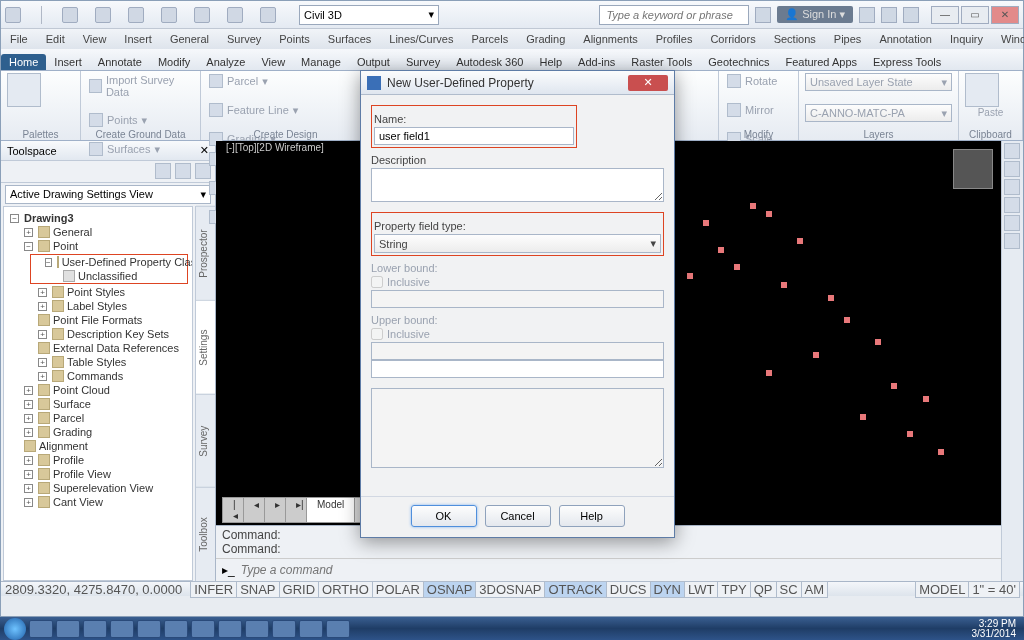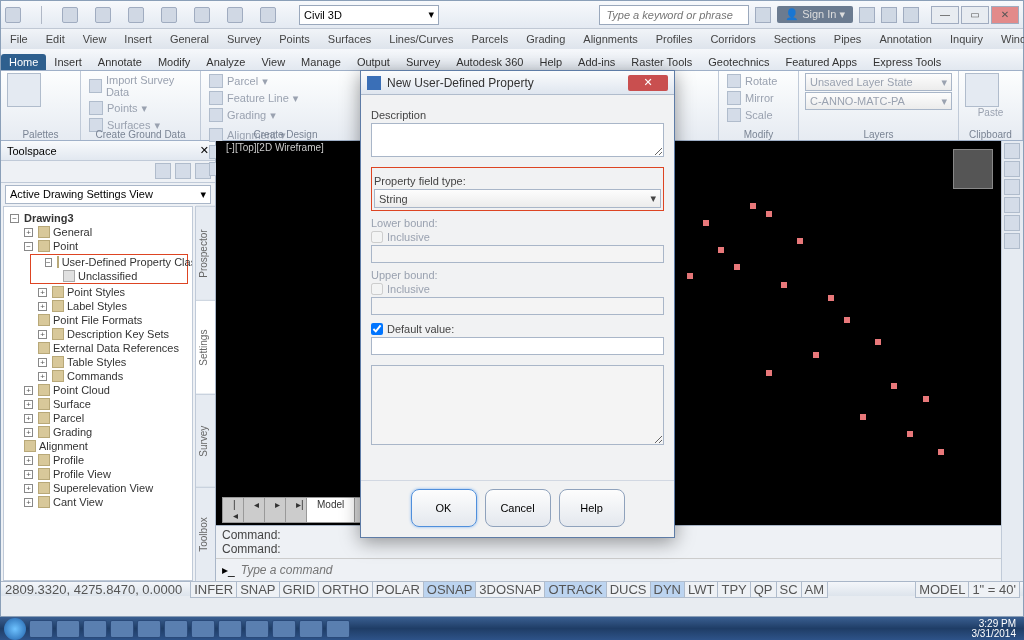--- a/index.html
+++ b/index.html
@@ -27,21 +27,21 @@
 
 .ribtabs { height: 22px; background: linear-gradient(#f6f8fb,#e2e8f0); display:flex; align-items:flex-end; font-size:11px; border-bottom:1px solid #9fb0c8; }
 .ribtabs .tab { padding:2px 8px; color:#333; }
 .ribtabs .tab.active { background:#2e5f8e; color:#fff; border-top-left-radius:3px;border-top-right-radius:3px;}
 
 
 .ribbon { height: 70px; background: linear-gradient(#fdfefe,#e6ebf2); border-bottom:1px solid #9fb0c8; display:flex;}
 .panel { border-right:1px solid #c0cad8; padding:2px 6px 14px 6px; position:relative; display:flex; flex-direction:column; min-width:60px;}
 .panel-label { position:absolute; bottom:0; left:0; right:0; text-align:center; font-size:10px; color:#7a8494;}
 .pn-items { display:flex; gap:4px; flex-wrap:wrap; }
-.pn-col { display:flex; flex-direction:column; gap:1px; font-size:11px; color:#9aa2b0;}
+.pn-col { display:flex; flex-direction:column; gap:13px; font-size:11px; color:#9aa2b0;}
 .pn-btn { display:flex; align-items:center; gap:4px; padding:1px 2px;}
 .pn-ico { width:14px;height:14px;background:#d4dce8;border:1px solid #b0bccc;}
 .big { width:34px; height:34px; background:#e4eaf2; border:1px solid #b0bccc; }
 
 
 .doctabs { height:22px; background:linear-gradient(#f4f6fa,#e0e6ee); display:flex; align-items:center; font-size:11px; padding-left:6px; border-bottom:1px solid #b0bccc;}
 .doctab { background:#fff; border:1px solid #a9b6c8; border-bottom:none; padding:2px 12px; color:#556;}
 
 
 .mainarea { display:flex; height: calc(617px - 28px - 20px - 22px - 70px - 22px - 15px); }
@@ -102,21 +102,21 @@
 .dlg-body label{display:block;margin-top:6px;margin-bottom:2px;}
 .dlg-input{width:100%;border:1px solid #a9b6c8;background:#fff;font-size:11px;padding:2px 4px;}
 .dlg-input.tall{height:34px;}
 .dlg-input.taller{height:80px;}
 .hl-wrap{border:1.5px solid #d42; padding:1px 2px 2px 2px; margin-top:2px; display:inline-block;}
 .dlg-select{width:100%;border:1px solid #a9b6c8;background:linear-gradient(#fdfdfd,#ececec);font-size:11px;padding:2px 4px;display:flex;justify-content:space-between;align-items:center;}
 .chk{display:flex;align-items:center;gap:4px;margin:2px 0;}
 .chk input{width:12px;height:12px;}
 .dis{color:#9aa2b0;}
 .dlg-btns{display:flex;justify-content:center;gap:8px;padding:8px 0 10px 0;border-top:1px solid #d2d8e2;}
-.dlg-btn{width:66px;height:38px;background:linear-gradient(#fdfdfd,#e4e8ee);border:1px solid #8fa2bc;font-size:11px;border-radius:8px;}
+.dlg-btn{width:66px;height:22px;background:linear-gradient(#fdfdfd,#e4e8ee);border:1px solid #8fa2bc;font-size:11px;border-radius:3px;}
 .dlg-btn.primary{border:1px solid #4f8fdc;box-shadow:0 0 3px #7fb3f0;}
 </style>
 </head>
 <body>
 
 <div class="winframe">
 
   <div class="titlebar">
     <div class="qat">
       <div class="qat-ico"></div>
@@ -471,20 +471,24 @@
   </div>
 </div>
 
 <div class="dialog">
   <div class="dlg-title">
     <div class="tico"></div>
     <span>New User-Defined Property</span>
     <div class="dclose">✕</div>
   </div>
   <div class="dlg-body">
+    <div class="hl-wrap">
+      <label>Name:</label>
+      <input class="dlg-input" style="width: 200px;" value="user field1">
+    </div>
     <label>Description</label>
     <textarea class="dlg-input tall" style=""></textarea>
 
     <div class="hl-wrap" style="display:block;margin-top:8px;">
       <label>Property field type:</label>
       <div class="dlg-select">
           <span>String</span>
           <span>▾</span>
         </div>
     </div>
@@ -496,24 +500,20 @@
       </div>
     <input class="dlg-input" disabled="" style="background: rgb(244, 244, 244);">
 
     <label class="dis">Upper bound:</label>
     <div class="chk dis">
         <input type="checkbox" disabled="" style="">
         <span>Inclusive</span>
       </div>
     <input class="dlg-input" disabled="" style="background: rgb(244, 244, 244);">
 
-    <div class="chk" style="margin-top:8px;">
-        <input type="checkbox" checked="" style="">
-        <span>Default value:</span>
-      </div>
     <input class="dlg-input" style="">
 
     <textarea class="dlg-input taller" style="margin-top: 10px; background: rgb(244, 244, 244);" disabled=""></textarea>
   </div>
   <div class="dlg-btns">
     <button class="dlg-btn primary">OK</button>
     <button class="dlg-btn">Cancel</button>
     <button class="dlg-btn">Help</button>
   </div>
 </div>

